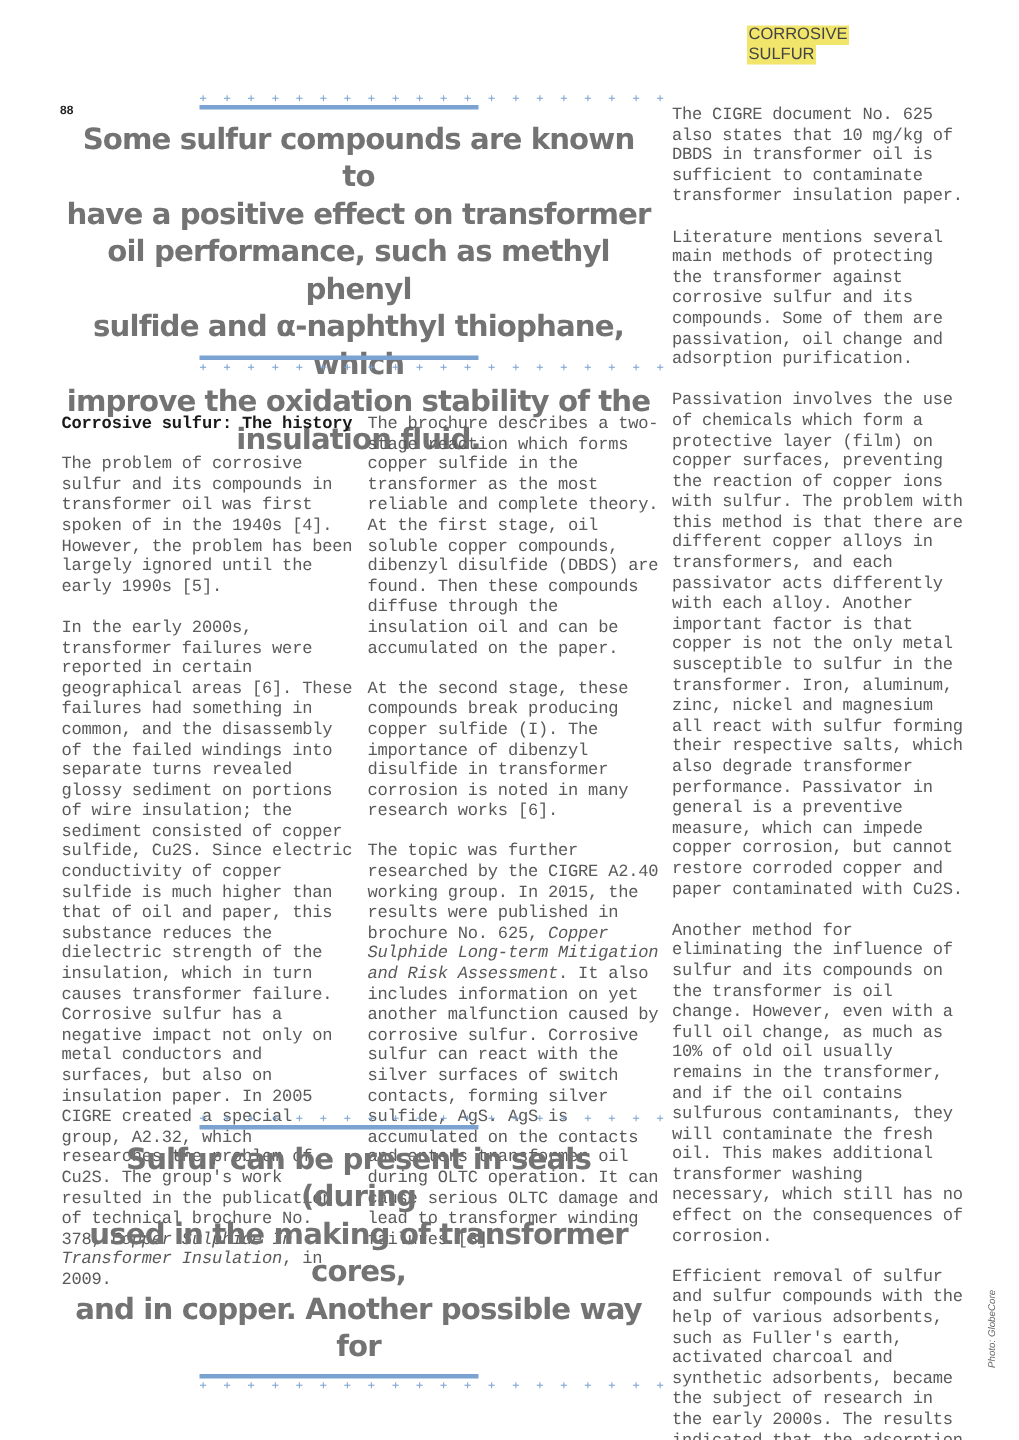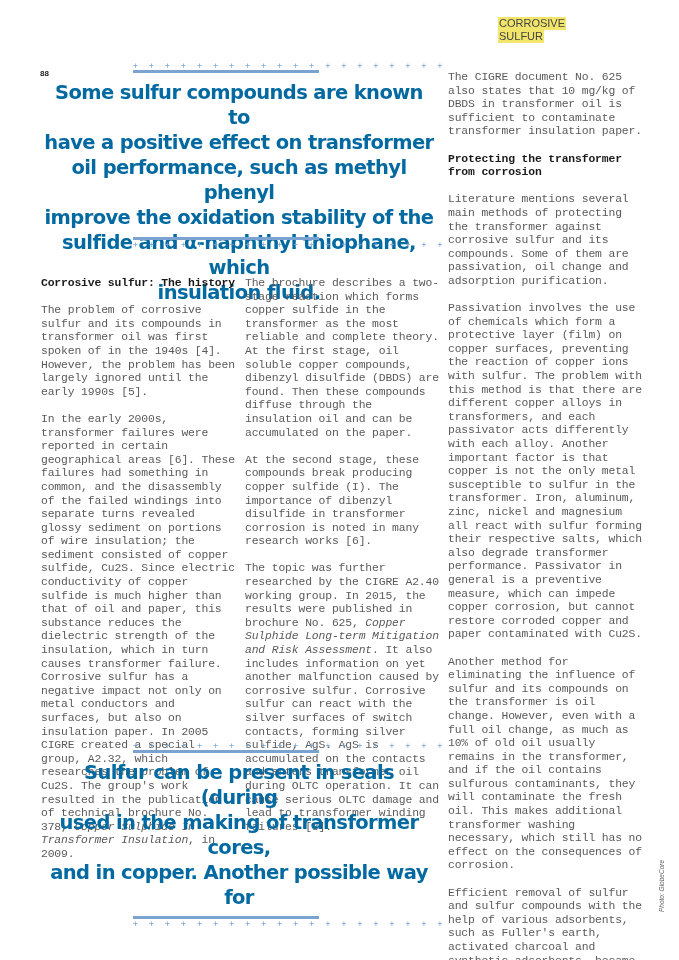--- a/index.html
+++ b/index.html
@@ -9,21 +9,21 @@
   }
   .page-num {
     position: absolute; left: 40px; top: 21px; font-size: 8px; font-weight: bold; color: #222; margin-top: 48px;
   }
   .section-tag {
     position: absolute; left: 498px; top: 17px; font-size: 11px; line-height: 13px; color: #444;
   }
   .section-tag span { background: #f2e56b; padding: 0 1px; display: inline-block; }
   .pullquote {
     position: absolute; left: 44px; width: 390px; text-align: center;
-    color: #0369a1; font-weight: bold; font-size: 19.5px; line-height: 25px;
+    color: #737373; font-weight: bold; font-size: 19.5px; line-height: 25px;
     font-family: "DejaVu Sans", sans-serif; letter-spacing: -0.6px;
   }
   .deco {
     position: absolute; left: 133px; width: 186px;
   }
   .deco .plus {
     font-size: 8px; color: #7ba3d2; letter-spacing: 3.2px; line-height: 9px; white-space: nowrap;
     font-family: "DejaVu Sans Mono", monospace; text-align: center;
   }
   .deco .bar { height: 3px; background: #7ba3d2; }
@@ -51,22 +51,22 @@
 </div>
 
 <div class="deco" style="top:61px;">
   <div class="plus">+ + + + + + + + + + + + + + + + + + + +</div>
   <div class="bar"></div>
 </div>
 <div class="pullquote" style="top:80px;">
   <div>Some sulfur compounds are known to</div>
   <div>have a positive effect on transformer</div>
   <div>oil performance, such as methyl phenyl</div>
+  <div>sulfide and α-naphthyl thiophane, which</div>
   <div>improve the oxidation stability of the</div>
-  <div>sulfide and α-naphthyl thiophane, which</div>
   <div>insulation fluid.</div>
 </div>
 <div class="deco" style="top:237px;">
   <div class="bar"></div>
   <div class="plus">+ + + + + + + + + + + + + + + + + + + +</div>
 </div>
 
 <div class="col" style="left:41px; top:277px; width:200px;">
   <h3>Corrosive sulfur: The history</h3>
   <p>The problem of corrosive sulfur and its compounds in transformer oil was first spoken of in the 1940s [4]. However, the problem has been largely ignored until the early 1990s [5].</p>
@@ -74,21 +74,20 @@
 </div>
 
 <div class="col" style="left:245px; top:277px; width:195px;">
   <p>The brochure describes a two-stage reaction which forms copper sulfide in the transformer as the most reliable and complete theory. At the first stage, oil soluble copper compounds, dibenzyl disulfide (DBDS) are found. Then these compounds diffuse through the insulation oil and can be accumulated on the paper.</p>
   <p>At the second stage, these compounds break producing copper sulfide (I). The importance of dibenzyl disulfide in transformer corrosion is noted in many research works [6].</p>
   <p><span>The topic was further researched by the CIGRE A2.40 working group. In 2015, the results were published in brochure No. 625, </span><em>Copper Sulphide Long-term Mitigation and Risk Assessment</em><span>. It also includes information on yet another malfunction caused by corrosive sulfur. Corrosive sulfur can react with the silver surfaces of switch contacts, forming silver sulfide, AgS. AgS is accumulated on the contacts and enters transformer oil during OLTC operation. It can cause serious OLTC damage and lead to transformer winding failures [8].</span></p>
 </div>
 
 <div class="col" style="left:448px; top:71px; width:198px;">
   <p>The CIGRE document No. 625 also states that 10 mg/kg of DBDS in transformer oil is sufficient to contaminate transformer insulation paper.</p>
-  <h3>Protecting the transformer from corrosion</h3>
   <p>Literature mentions several main methods of protecting the transformer against corrosive sulfur and its compounds. Some of them are passivation, oil change and adsorption purification.</p>
   <p>Passivation involves the use of chemicals which form a protective layer (film) on copper surfaces, preventing the reaction of copper ions with sulfur. The problem with this method is that there are different copper alloys in transformers, and each passivator acts differently with each alloy. Another important factor is that copper is not the only metal susceptible to sulfur in the transformer. Iron, aluminum, zinc, nickel and magnesium all react with sulfur forming their respective salts, which also degrade transformer performance. Passivator in general is a preventive measure, which can impede copper corrosion, but cannot restore corroded copper and paper contaminated with Cu2S.</p>
   <p>Another method for eliminating the influence of sulfur and its compounds on the transformer is oil change. However, even with a full oil change, as much as 10% of old oil usually remains in the transformer, and if the oil contains sulfurous contaminants, they will contaminate the fresh oil. This makes additional transformer washing necessary, which still has no effect on the consequences of corrosion.</p>
   <p>Efficient removal of sulfur and sulfur compounds with the help of various adsorbents, such as Fuller's earth, activated charcoal and synthetic adsorbents, became the subject of research in the early 2000s. The results indicated that the adsorption method is not a complete solution to the problem of corrosive sulfur and its compounds in transformers. However, if the process includes several stages, where a special chemical is used in one stage and Fuller's earth in the other,</p>
 </div>
 
 <div class="deco" style="top:741px;">
   <div class="plus">+ + + + + + + + + + + + + + + + + + + +</div>
   <div class="bar"></div>
 </div>

